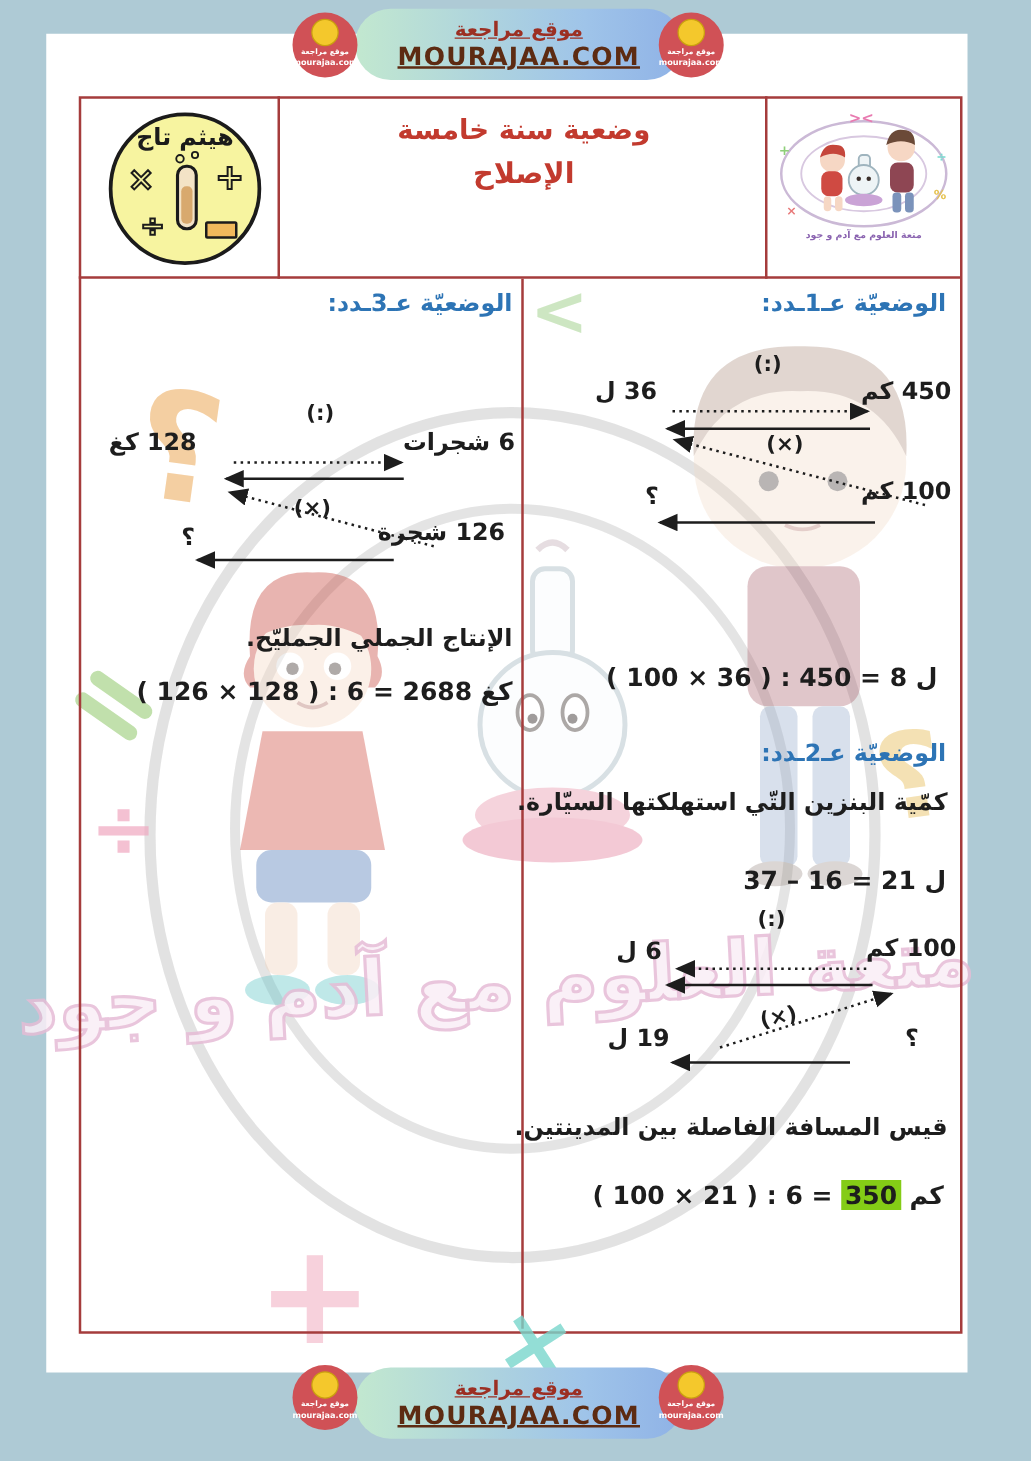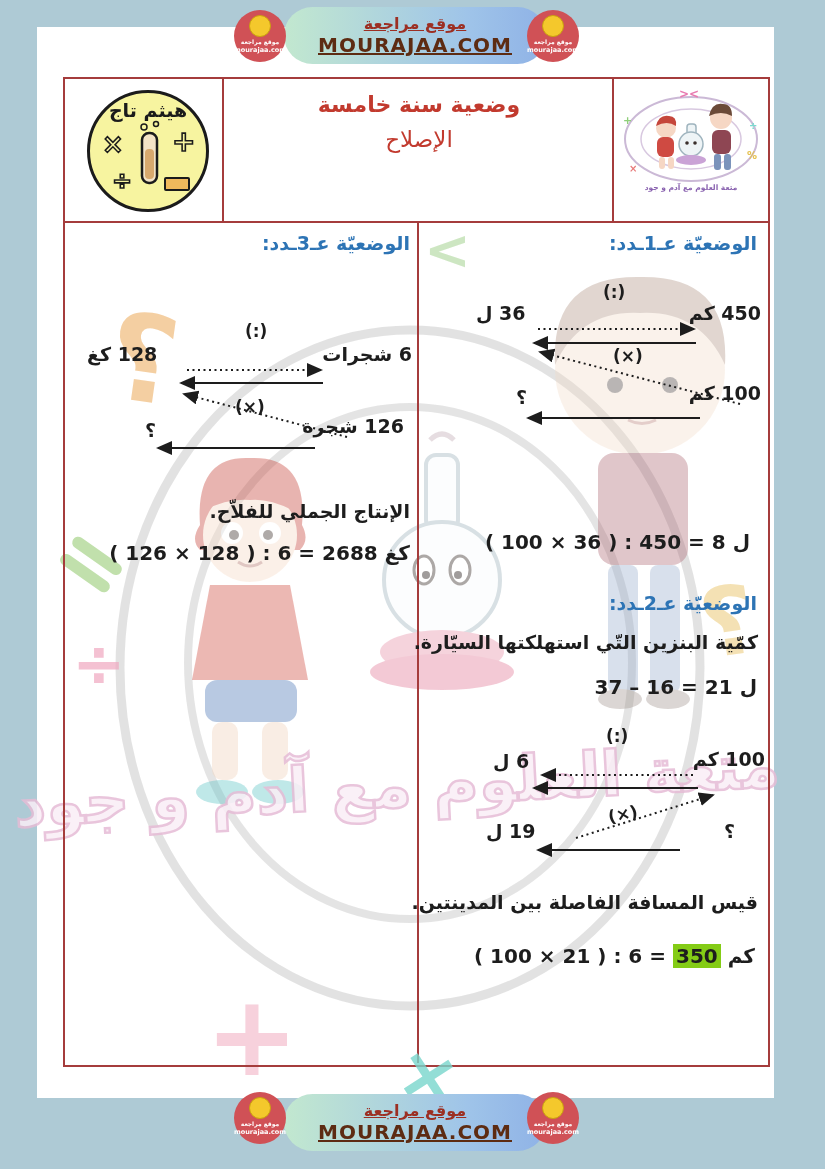--- a/index.html
+++ b/index.html
@@ -27,21 +27,21 @@
   .logo{left:87px;top:90px;width:116px;height:116px;border-radius:50%;background:#f7f4a0;
         border:3px solid #1b1b1b;z-index:3;}
   .logo .nm{position:absolute;top:6px;width:100%;text-align:center;font-size:19px;font-weight:bold;
             color:#1b1b1b;direction:rtl;}
   .hollow{position:absolute;font-weight:bold;color:#f7f4a0;-webkit-text-stroke:1.6px #1b1b1b;}
   .minusbar{position:absolute;width:22px;height:10px;background:#f0b95c;border:2px solid #1b1b1b;border-radius:2px;}
   
   .titleblock{left:228px;top:88px;width:382px;text-align:center;direction:rtl;z-index:3;}
   .t-red{color:#c23a2e;font-size:22px;font-weight:bold;line-height:1.55;}
   .t-green{color:#3f9f5f;font-size:21px;font-weight:bold;line-height:1.55;}
-  .t-red2{color:#c23a2e;font-size:23px;font-weight:normal;line-height:1.5;text-align:center;}
+  .t-red2{color:#c23a2e;font-size:23px;font-weight:bold;line-height:1.5;text-align:center;}
   
   .h-blue{color:#2d74b5;font-size:19px;font-weight:bold;direction:rtl;white-space:nowrap;z-index:3;}
   .body-txt{color:#1d1d1d;font-size:19px;font-weight:bold;direction:rtl;white-space:nowrap;z-index:3;}
   .formula{direction:ltr;font-weight:bold;font-size:20px;color:#1d1d1d;white-space:nowrap;z-index:3;}
   .hl{background:#84cc16;padding:0 3px;}
   
   .diagram{position:absolute;z-index:3;}
   .dlabel{position:absolute;font-weight:bold;font-size:19px;color:#1d1d1d;direction:rtl;white-space:nowrap;}
   .op{position:absolute;font-weight:bold;font-size:17px;color:#1d1d1d;}
   .dot{stroke:#1d1d1d;stroke-width:2;stroke-dasharray:2 3.5;fill:none;}
@@ -206,21 +206,21 @@
       <line class="sol" x1="228" y1="57" x2="66" y2="57" marker-end="url(#ah-a)"></line>
       <line class="dot" x1="272" y1="118" x2="72" y2="66" marker-end="url(#ah-a)"></line>
       <line class="sol" x1="232" y1="132" x2="60" y2="132" marker-end="url(#ah-a)"></line>
     </svg>
   </div>
 
   <div class="abs formula" style="right:75px;top:530px;">ل 8 = 450 : ( 36 × 100 )</div>
 
   <div class="abs h-blue" style="right:68px;top:592px;">الوضعيّة عـ2ـدد:</div>
   <div class="abs body-txt" style="right:67px;top:631px;">كمّية البنزين التّي استهلكتها السيّارة.</div>
-  <div class="abs formula" style="right:68px;top:675px;">37 – 16 = 21 ل</div>
+  <div class="abs formula" style="right:68px;top:692px;">37 – 16 = 21 ل</div>
 
   <div class="diagram" style="left:468px;top:728px;width:297px;height:140px;">
     <span class="op" style="left:138px;top:-2px;">(:)</span>
     <span class="dlabel" style="right:0px;top:20px;">100 كم</span>
     <span class="dlabel" style="left:25px;top:22px;">6 ل</span>
     <span class="op" style="left:140px;top:76px;transform:rotate(-12deg);">(×)</span>
     <span class="dlabel" style="right:30px;top:92px;">؟</span>
     <span class="dlabel" style="left:18px;top:92px;">19 ل</span>
     <svg width="297" height="140" style="position:absolute;left:0;top:0;">
       <defs>
@@ -253,21 +253,21 @@
             <path d="M0,0 L8,3.5 L0,7 Z" fill="#1d1d1d"></path>
           </marker>
         </defs>
       <line class="dot" x1="102" y1="45" x2="236" y2="45" marker-end="url(#ah-c)"></line>
       <line class="sol" x1="238" y1="58" x2="96" y2="58" marker-end="url(#ah-c)"></line>
       <line class="dot" x1="262" y1="112" x2="99" y2="69" marker-end="url(#ah-c)"></line>
       <line class="sol" x1="230" y1="123" x2="73" y2="123" marker-end="url(#ah-c)"></line>
     </svg>
   </div>
 
-  <div class="abs body-txt" style="right:415px;top:500px;">الإنتاج الجملي للفلاّح.</div>
+  <div class="abs body-txt" style="right:415px;top:500px;">الإنتاج الجملي الجمليّح.</div>
   <div class="abs formula" style="right:415px;top:541px;">كغ 2688 = 6 : ( 128 × 126 )</div>
 
   <div class="abs pill" style="left:284px;top:1094px;">
     <div class="t1">موقع مراجعة</div>
     <div class="t2">MOURAJAA.COM</div>
   </div>
   <div class="abs badge" style="left:234px;top:1092px;">
     <div class="yc"></div>
     <div class="bt bt1">موقع مراجعة</div>
     <div class="bt bt2">mourajaa.com</div>

